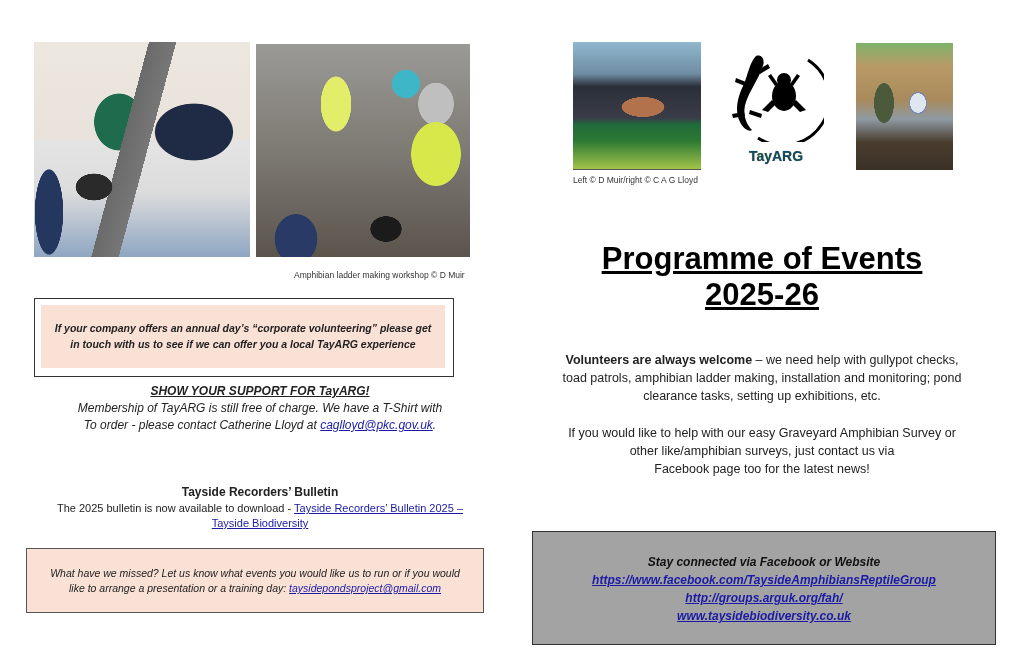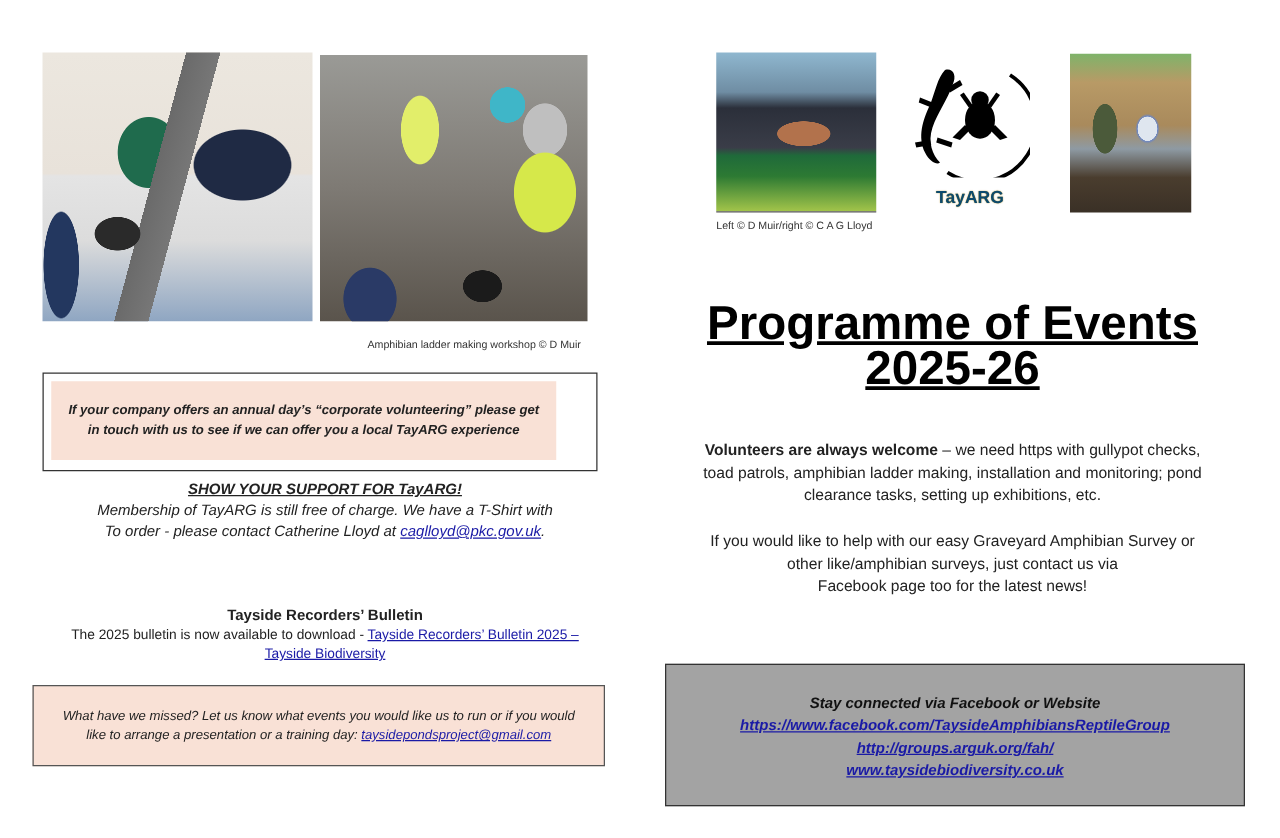--- a/index.html
+++ b/index.html
@@ -54,21 +54,21 @@
   .italic { font-style: italic; }
   .bold { font-weight: bold; }
 </style>
 </head>
 <body>
 
 <div class="photo photo-workshop-1" style="left:34px; top:42px; width:216px; height:215px;"></div>
 <div class="photo photo-workshop-2" style="left:256px; top:44px; width:214px; height:213px;"></div>
 <div class="abs caption" style="left:294px; top:270px;">Amphibian ladder making workshop © D Muir</div>
 
-<div class="abs" style="left:34px; top:298px; width:418px; height:77px; border:1px solid #333; background:#fff;padding-left:24px;">
+<div class="abs" style="left:34px; top:298px; width:418px; height:77px; border:1px solid #333; background:#fff;">
   <div class="box-peach" style="left:6px; top:6px; width:404px; height:63px; border:none;">
     <div class="center italic bold" style="font-size:10.5px; line-height:16px; padding-top:15px; color:#222;">
       <div>If your company offers an annual day’s “corporate volunteering” please get</div>
       <div>in touch with us to see if we can offer you a local TayARG experience</div>
     </div>
   </div>
 </div>
 
 <div class="abs center italic" style="left:20px; top:383px; width:480px; font-size:12px; line-height:17px; color:#222;">
   <div class="bold" style="text-decoration:underline;">SHOW YOUR SUPPORT FOR TayARG!</div>
@@ -116,27 +116,27 @@
     <path d="M47 36 L40 26 L43 24 L50 34 Z" fill="#000"></path>
     <path d="M65 36 L72 26 L69 24 L62 34 Z" fill="#000"></path>
   </svg>
   <div style="text-align:center; font-weight:bold; font-size:14px; color:#0c4a6e; text-shadow:0 0 1px #a07a00; margin-top:2px;">TayARG</div>
 </div>
 
 <div class="photo photo-pond" style="left:856px; top:43px; width:97px; height:127px;"></div>
 
 <div class="abs caption" style="left:573px; top:175px;">Left © D Muir/right © C A G Lloyd</div>
 
-<div class="abs center bold" style="left:520px; top:241px; width:484px; font-size:38px; line-height:36px; color:#000;">
+<div class="abs center bold" style="left:520px; top:241px; width:484px; font-size:31px; line-height:36px; color:#000;text-decoration:underline;">
   <div><span style="text-decoration:underline;">Programme of Events</span></div>
   <div><span style="text-decoration:underline;">2025-26</span></div>
 </div>
 
 <div class="abs center" style="left:520px; top:351px; width:484px; font-size:12.5px; line-height:18px; color:#222;">
-  <div><span class="bold">Volunteers are always welcome</span><span> – we need https with gullypot checks,</span></div>
+  <div><span class="bold">Volunteers are always welcome</span><span> – we need help with gullypot checks,</span></div>
   <div>toad patrols, amphibian ladder making, installation and monitoring; pond</div>
   <div>clearance tasks, setting up exhibitions, etc.</div>
 </div>
 
 <div class="abs center" style="left:520px; top:424px; width:484px; font-size:12.5px; line-height:18px; color:#222;">
   <div>If you would like to help with our easy Graveyard Amphibian Survey or</div>
   <div>other like/amphibian surveys, just contact us via</div>
   <div>Facebook page too for the latest news!</div>
 </div>
 

